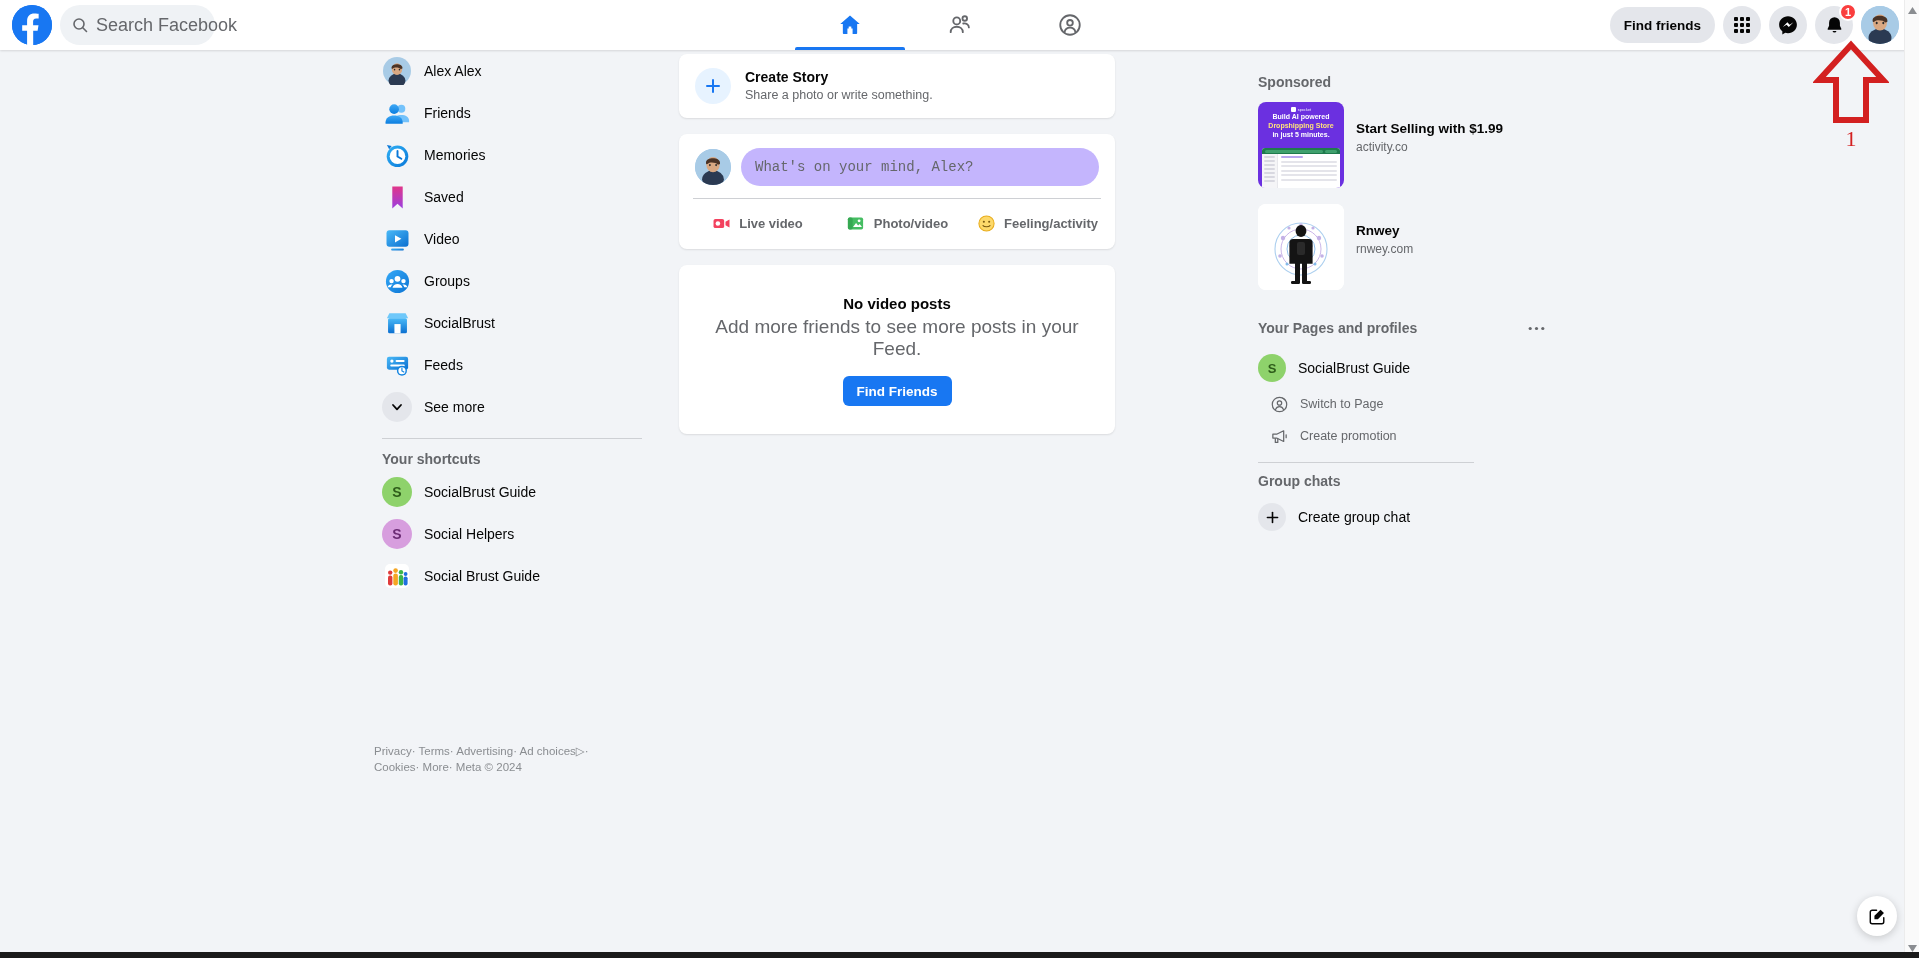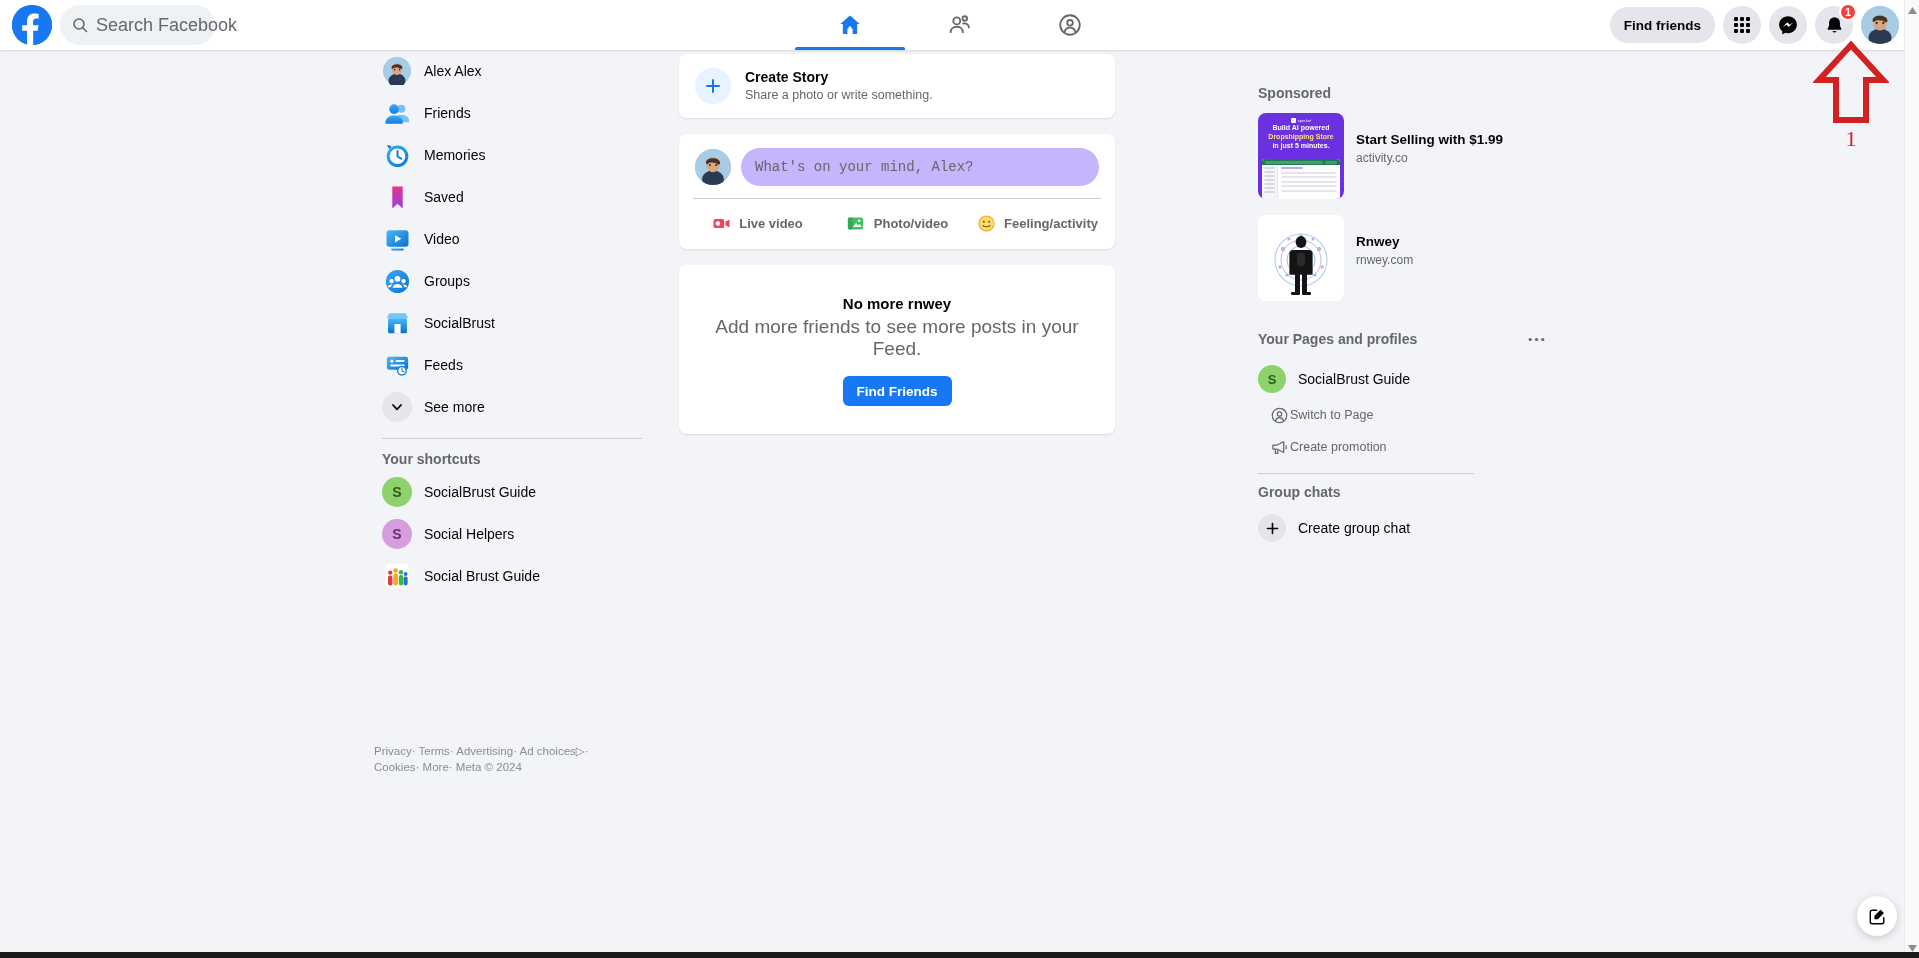--- a/index.html
+++ b/index.html
@@ -125,21 +125,21 @@
   .nomore { padding: 30px 16px 28px 16px; text-align: center; }
   .nomore-title { font-size: 15px; font-weight: 700; color: #050505; }
   .nomore-sub { font-size: 19px; color: #65676b; margin-top: 4px; }
   .find-friends-btn {
     margin: 16px auto 0 auto; display: block; background: #1877f2; color: #fff;
     border: none; border-radius: 6px; height: 30px; padding: 0 14px;
     font-size: 13.5px; font-weight: 700; cursor: pointer; font-family: inherit;
   }
 
   
-  #rightbar { position: absolute; top: 50px; left: 1258px; width: 300px; padding-top: 18px; margin-top: 11px; }
+  #rightbar { position: absolute; top: 50px; left: 1258px; width: 300px; padding-top: 18px; }
   .rs-head {
     display: flex; align-items: center; justify-content: space-between;
     font-size: 14px; font-weight: 600; color: #65676b; padding: 6px 8px 6px 0;
   }
   .ellipsis-btn {
     width: 28px; height: 28px; border-radius: 50%; display: flex; align-items: center;
     justify-content: center; cursor: pointer; color: #65676b; font-size: 17px; letter-spacing: 1px;
   }
   .ad-row { display: flex; gap: 12px; align-items: flex-start; padding: 6px 0 10px 0; cursor: pointer; }
   .ad-thumb { width: 86px; height: 86px; border-radius: 8px; overflow: hidden; flex: 0 0 auto; }
@@ -171,21 +171,21 @@
 
   .ad2 { width: 86px; height: 86px; background: #ffffff; position: relative; }
 
   .page-row { display: flex; align-items: center; gap: 12px; padding: 6px 0; cursor: pointer; }
   .page-av {
     width: 28px; height: 28px; border-radius: 50%; background: #8ed26b;
     display: flex; align-items: center; justify-content: center;
     font-size: 13px; font-weight: 600; color: #2e5c1a;
   }
   .page-name { font-size: 14px; color: #050505; font-weight: 500; }
-  .page-sub { display: flex; align-items: center; gap: 0; padding: 5px 0 5px 10px; cursor: pointer; }
+  .page-sub { display: flex; align-items: center; gap: 10px; padding: 5px 0 5px 10px; cursor: pointer; }
   .page-sub-ico { width: 22px; height: 22px; display:flex; align-items:center; justify-content:center; flex:0 0 auto; color:#65676b; }
   .page-sub-label { font-size: 12.5px; color: #65676b; }
   .rs-divider { height: 1px; background: #ced0d4; margin: 10px 0 0 0; width: 216px; }
   .gc-row { display: flex; align-items: center; gap: 12px; padding: 8px 0; cursor: pointer; }
   .gc-plus {
     width: 28px; height: 28px; border-radius: 50%; background: #e4e6eb;
     display: flex; align-items: center; justify-content: center; flex: 0 0 auto;
   }
   .gc-label { font-size: 14px; color: #050505; font-weight: 500; }
 
@@ -562,21 +562,21 @@
             <path d="M6.4 12.2c1 1.6 6.2 1.6 7.2 0" stroke="#7a5a10" stroke-width="1.2" fill="none" stroke-linecap="round"></path>
           </svg>
         </span>
         <span>Feeling/activity</span>
       </div>
     </div>
   </div>
 
   <div class="card">
     <div class="nomore">
-      <div class="nomore-title">No more rnwey</div>
+      <div class="nomore-title">No video posts</div>
       <div class="nomore-sub">Add more friends to see more posts in your Feed.</div>
       <button class="find-friends-btn">Find Friends</button>
     </div>
   </div>
 </div>
 
 <div id="rightbar">
 
   <div class="rs-head">
     <span>Sponsored</span>

